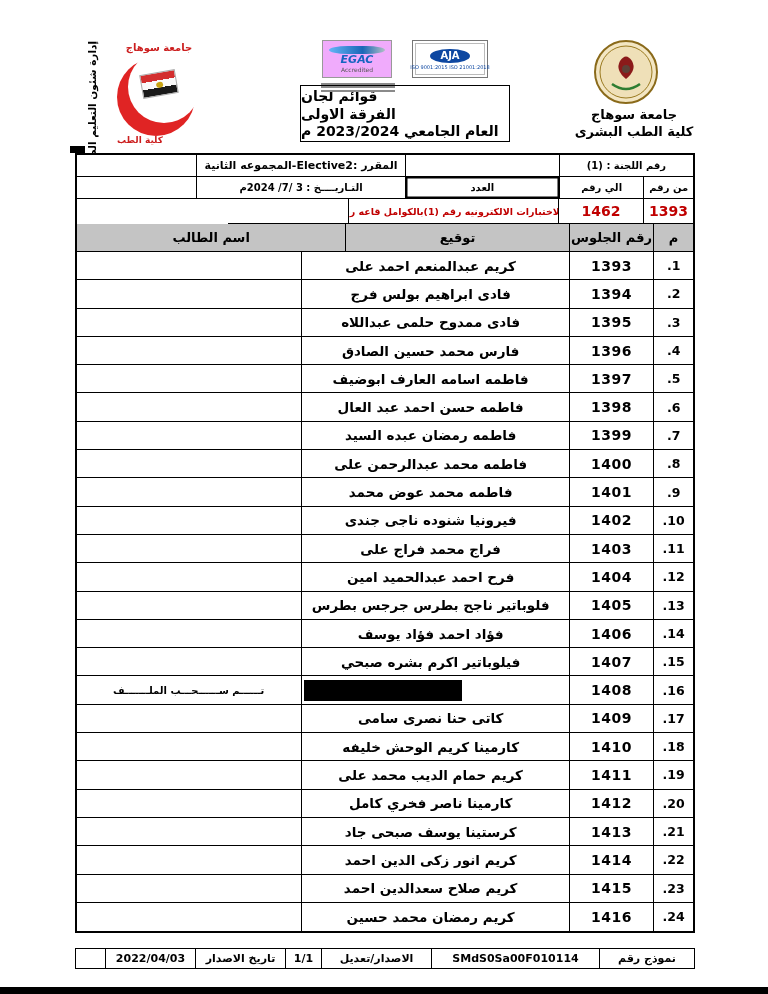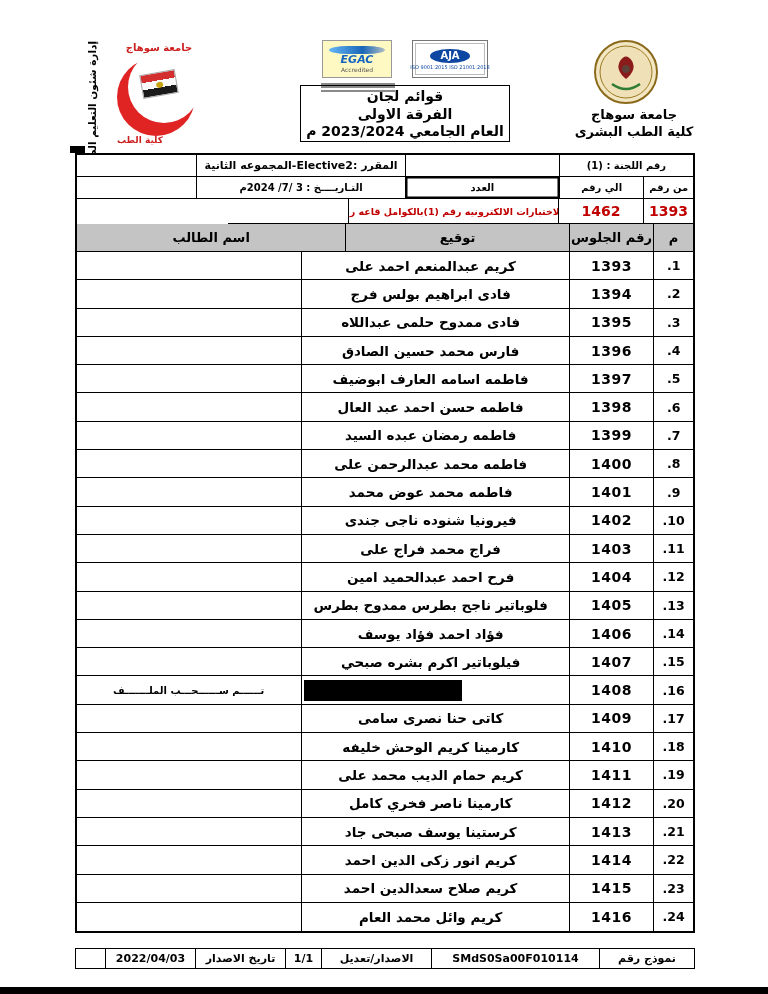--- a/index.html
+++ b/index.html
@@ -2,22 +2,22 @@
 <html lang="ar" dir="rtl"><head>
 <meta charset="utf-8">
 <style>
   *{margin:0;padding:0;box-sizing:border-box}
   html,body{width:768px;height:994px}
   body{font-family:"DejaVu Sans",sans-serif;background:#fff;color:#000;direction:rtl;position:relative;overflow:hidden}
 
   
   .uni-emblem{position:absolute;left:594px;top:40px;width:64px;height:64px}
   .uni-text{position:absolute;left:572px;top:106px;width:124px;text-align:center;font-weight:700;font-size:13px;line-height:17px}
-  .title-box{position:absolute;left:300px;top:85px;width:210px;height:57px;border:1px solid #000;display:flex;flex-direction:column;align-items:center;justify-content:space-evenly;font-weight:700;font-size:14px;text-align:center;background:#fff}
-  .egac{position:absolute;left:322px;top:40px;width:70px;height:38px;border:1px solid #999;display:flex;flex-direction:column;align-items:center;justify-content:center;background:#fef9c3}
+  .title-box{position:absolute;left:300px;top:85px;width:210px;height:57px;border:1px solid #000;display:flex;flex-direction:column;align-items:flex-end;justify-content:space-evenly;font-weight:700;font-size:14px;text-align:center;background:#fff}
+  .egac{position:absolute;left:322px;top:40px;width:70px;height:38px;border:1px solid #999;display:flex;flex-direction:column;align-items:center;justify-content:center;background:#f0abfc}
   .egac-art{width:56px;height:8px;background:linear-gradient(90deg,#64b5f6,#1a67b8 60%,#b0bec5);border-radius:40%/60%}
   .egac-word{color:#1565c0;font-weight:700;font-style:italic;font-size:11px;direction:ltr;line-height:12px}
   .egac-sub{color:#555;font-size:6px;direction:ltr;line-height:7px}
   .egac-lines{position:absolute;left:316px;top:81px;width:84px}
   .egac-lines>div{height:2px;background:#8a8a8a;margin:1.6px 5px}
   .aja{position:absolute;left:412px;top:40px;width:76px;height:38px;border:1px solid #777;box-shadow:inset 0 0 0 2px #fff,inset 0 0 0 3px #bbb;display:flex;flex-direction:column;align-items:center;justify-content:center;gap:1px;background:#fff}
   .aja-oval{background:#0d47a1;color:#fff;font-weight:700;font-size:10px;line-height:12px;padding:1px 10px;border-radius:50%;direction:ltr}
   .aja-iso{color:#0d47a1;font-size:5px;direction:ltr;white-space:nowrap}
   .crescent-wrap{position:absolute;left:103px;top:42px;width:112px;height:103px}
   .cres-text-top{position:absolute;top:0;left:8px;width:96px;text-align:center;color:#cc1f1f;font-size:10px;font-weight:700;z-index:3}
@@ -207,21 +207,21 @@
       </div>
       <div class="trow drow">
         <div class="c w40 c-serial">12.</div>
         <div class="c w85 c-seat">1404</div>
         <div class="c w270 c-name">فرح احمد عبدالحميد امين</div>
         <div class="c w225 c-sig"></div>
       </div>
       <div class="trow drow">
         <div class="c w40 c-serial">13.</div>
         <div class="c w85 c-seat">1405</div>
-        <div class="c w270 c-name">فلوباتير ناجح بطرس ممدوح بطرس</div>
+        <div class="c w270 c-name">فلوباتير ناجح بطرس جرجس بطرس</div>
         <div class="c w225 c-sig"></div>
       </div>
       <div class="trow drow">
         <div class="c w40 c-serial">14.</div>
         <div class="c w85 c-seat">1406</div>
         <div class="c w270 c-name">فؤاد احمد فؤاد يوسف</div>
         <div class="c w225 c-sig"></div>
       </div>
       <div class="trow drow">
         <div class="c w40 c-serial">15.</div>
@@ -275,21 +275,21 @@
       </div>
       <div class="trow drow">
         <div class="c w40 c-serial">23.</div>
         <div class="c w85 c-seat">1415</div>
         <div class="c w270 c-name">كريم صلاح سعدالدين احمد</div>
         <div class="c w225 c-sig"></div>
       </div>
       <div class="trow drow">
         <div class="c w40 c-serial">24.</div>
         <div class="c w85 c-seat">1416</div>
-        <div class="c w270 c-name">كريم وائل محمد العام</div>
+        <div class="c w270 c-name">كريم رمضان محمد حسين</div>
         <div class="c w225 c-sig"></div>
       </div>
     </div>
 </div>
 
 <div class="footer">
   <div class="fc fw95">نموذج رقم</div>
   <div class="fc fw168 ltr">SMdS0Sa00F010114</div>
   <div class="fc fw110">الاصدار/تعديل</div>
   <div class="fc fw36 ltr">1/1</div>

